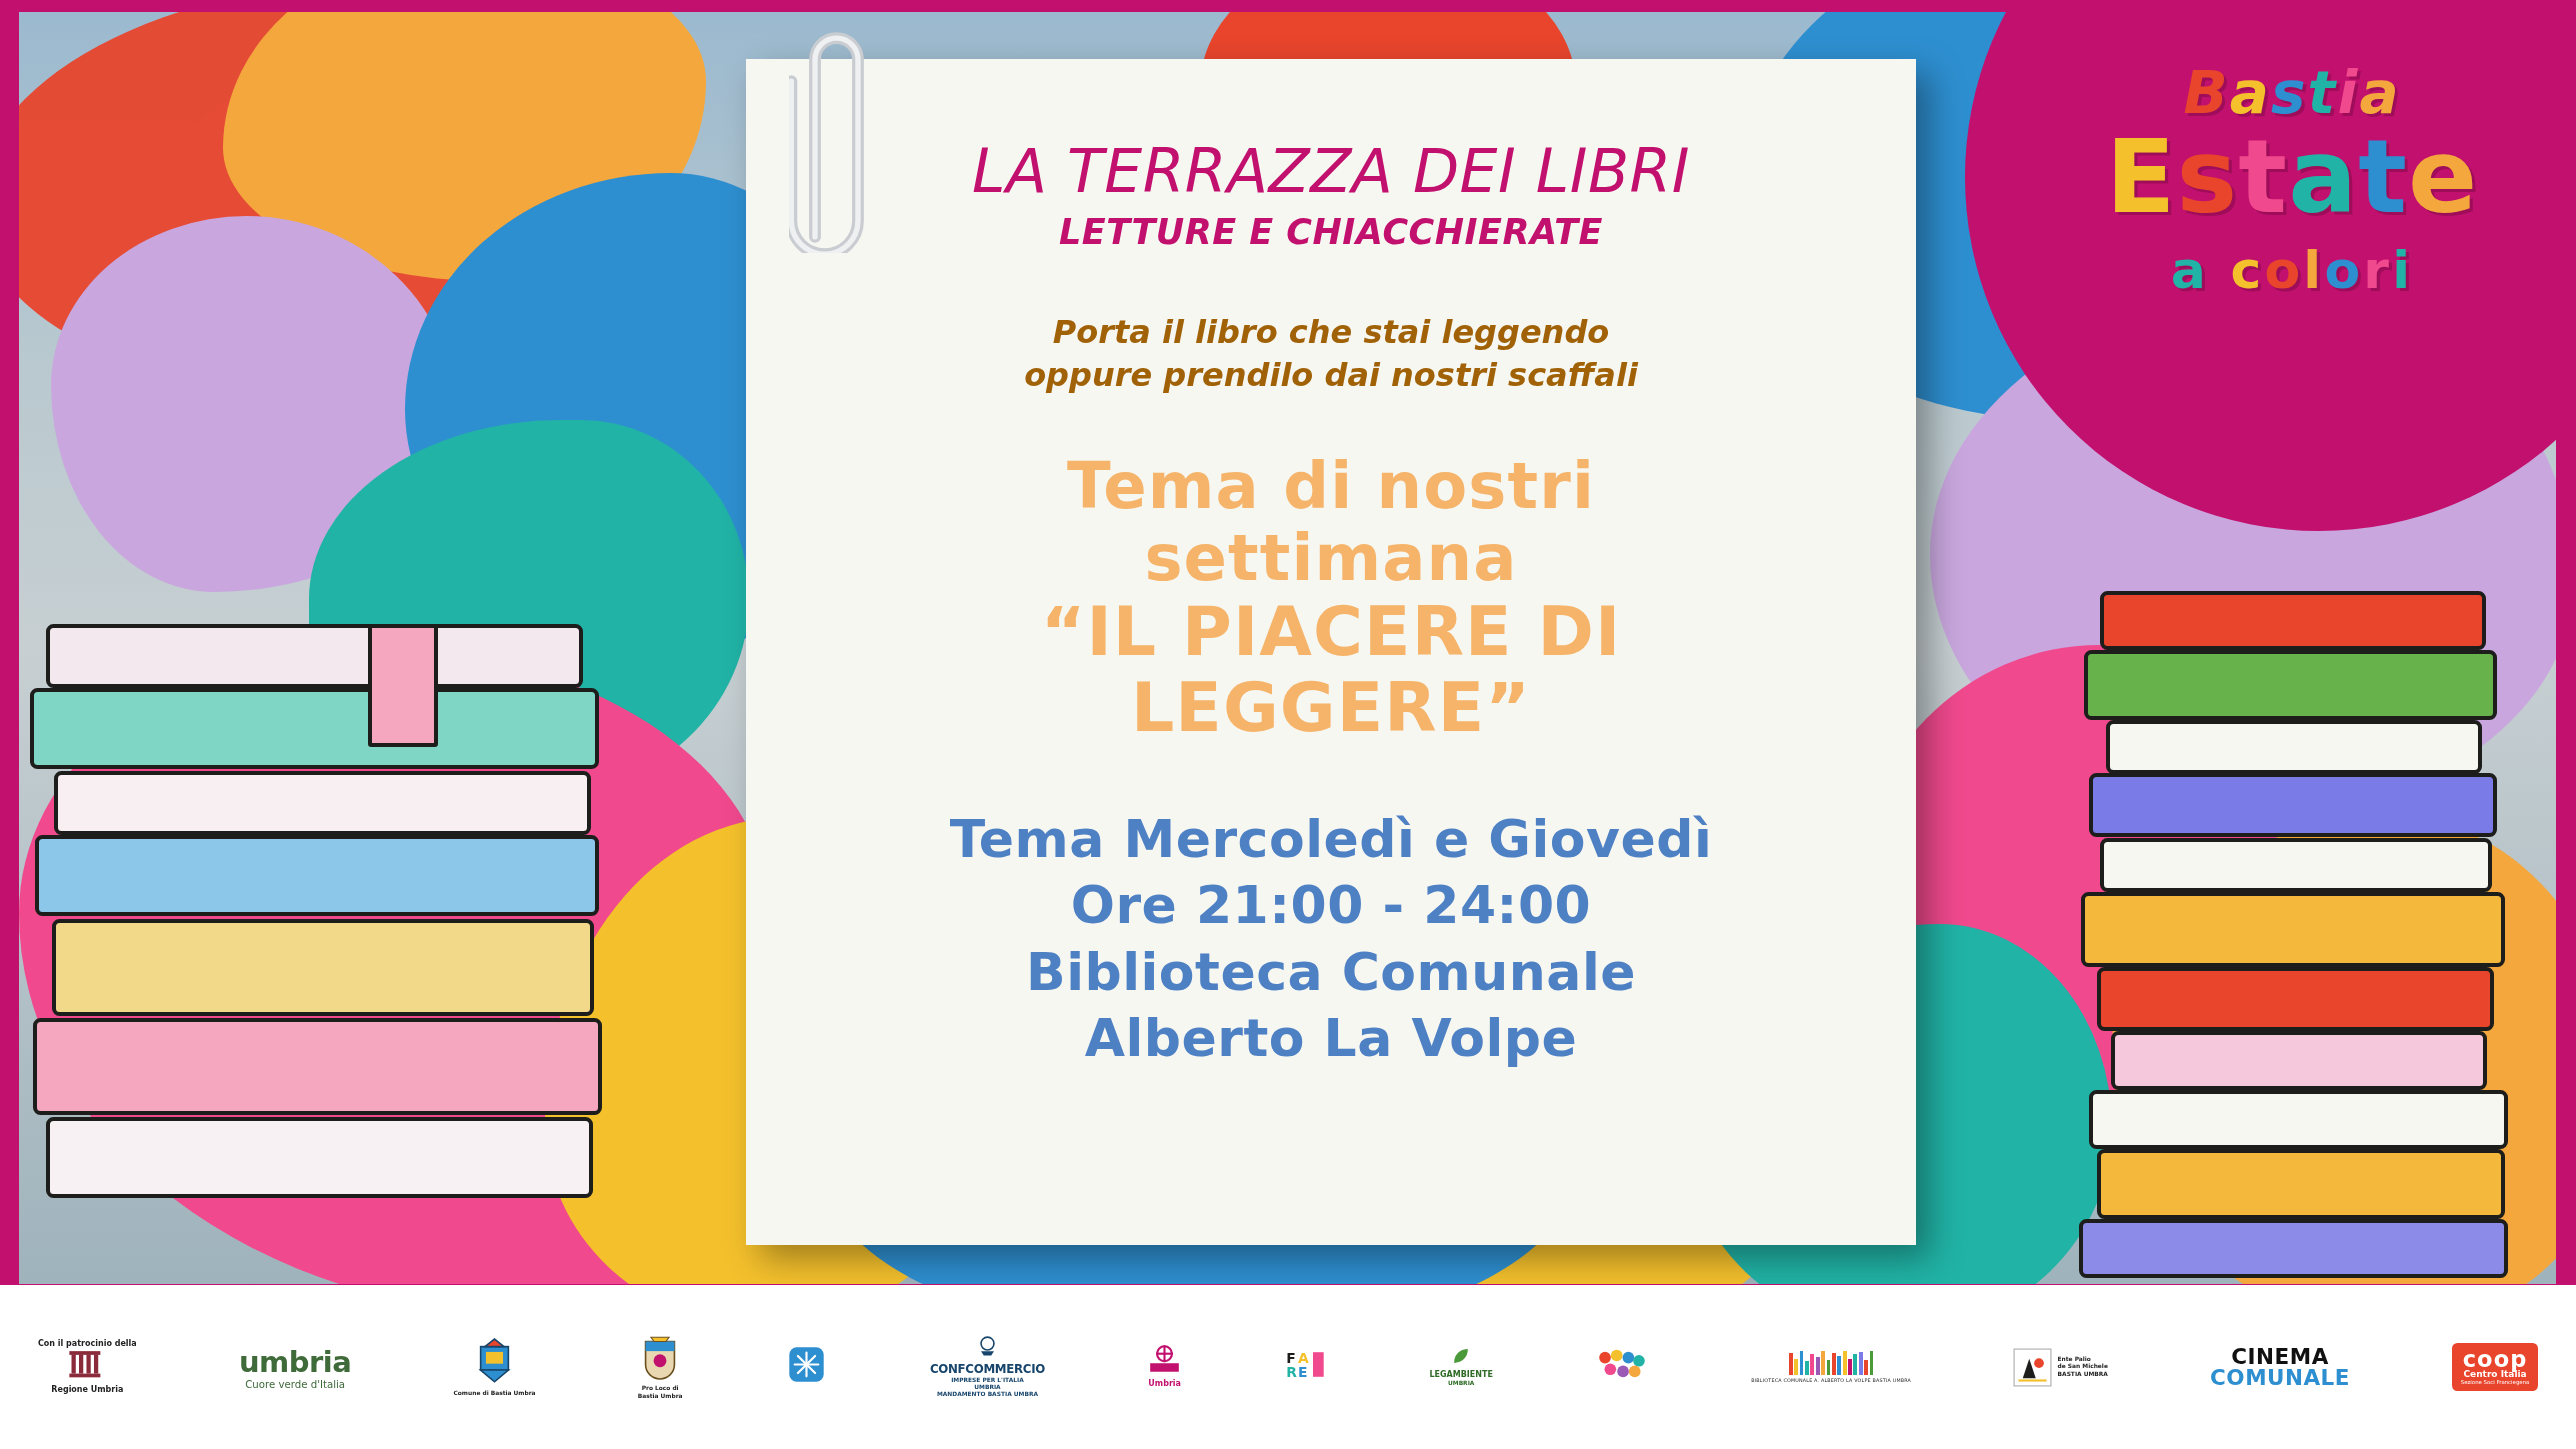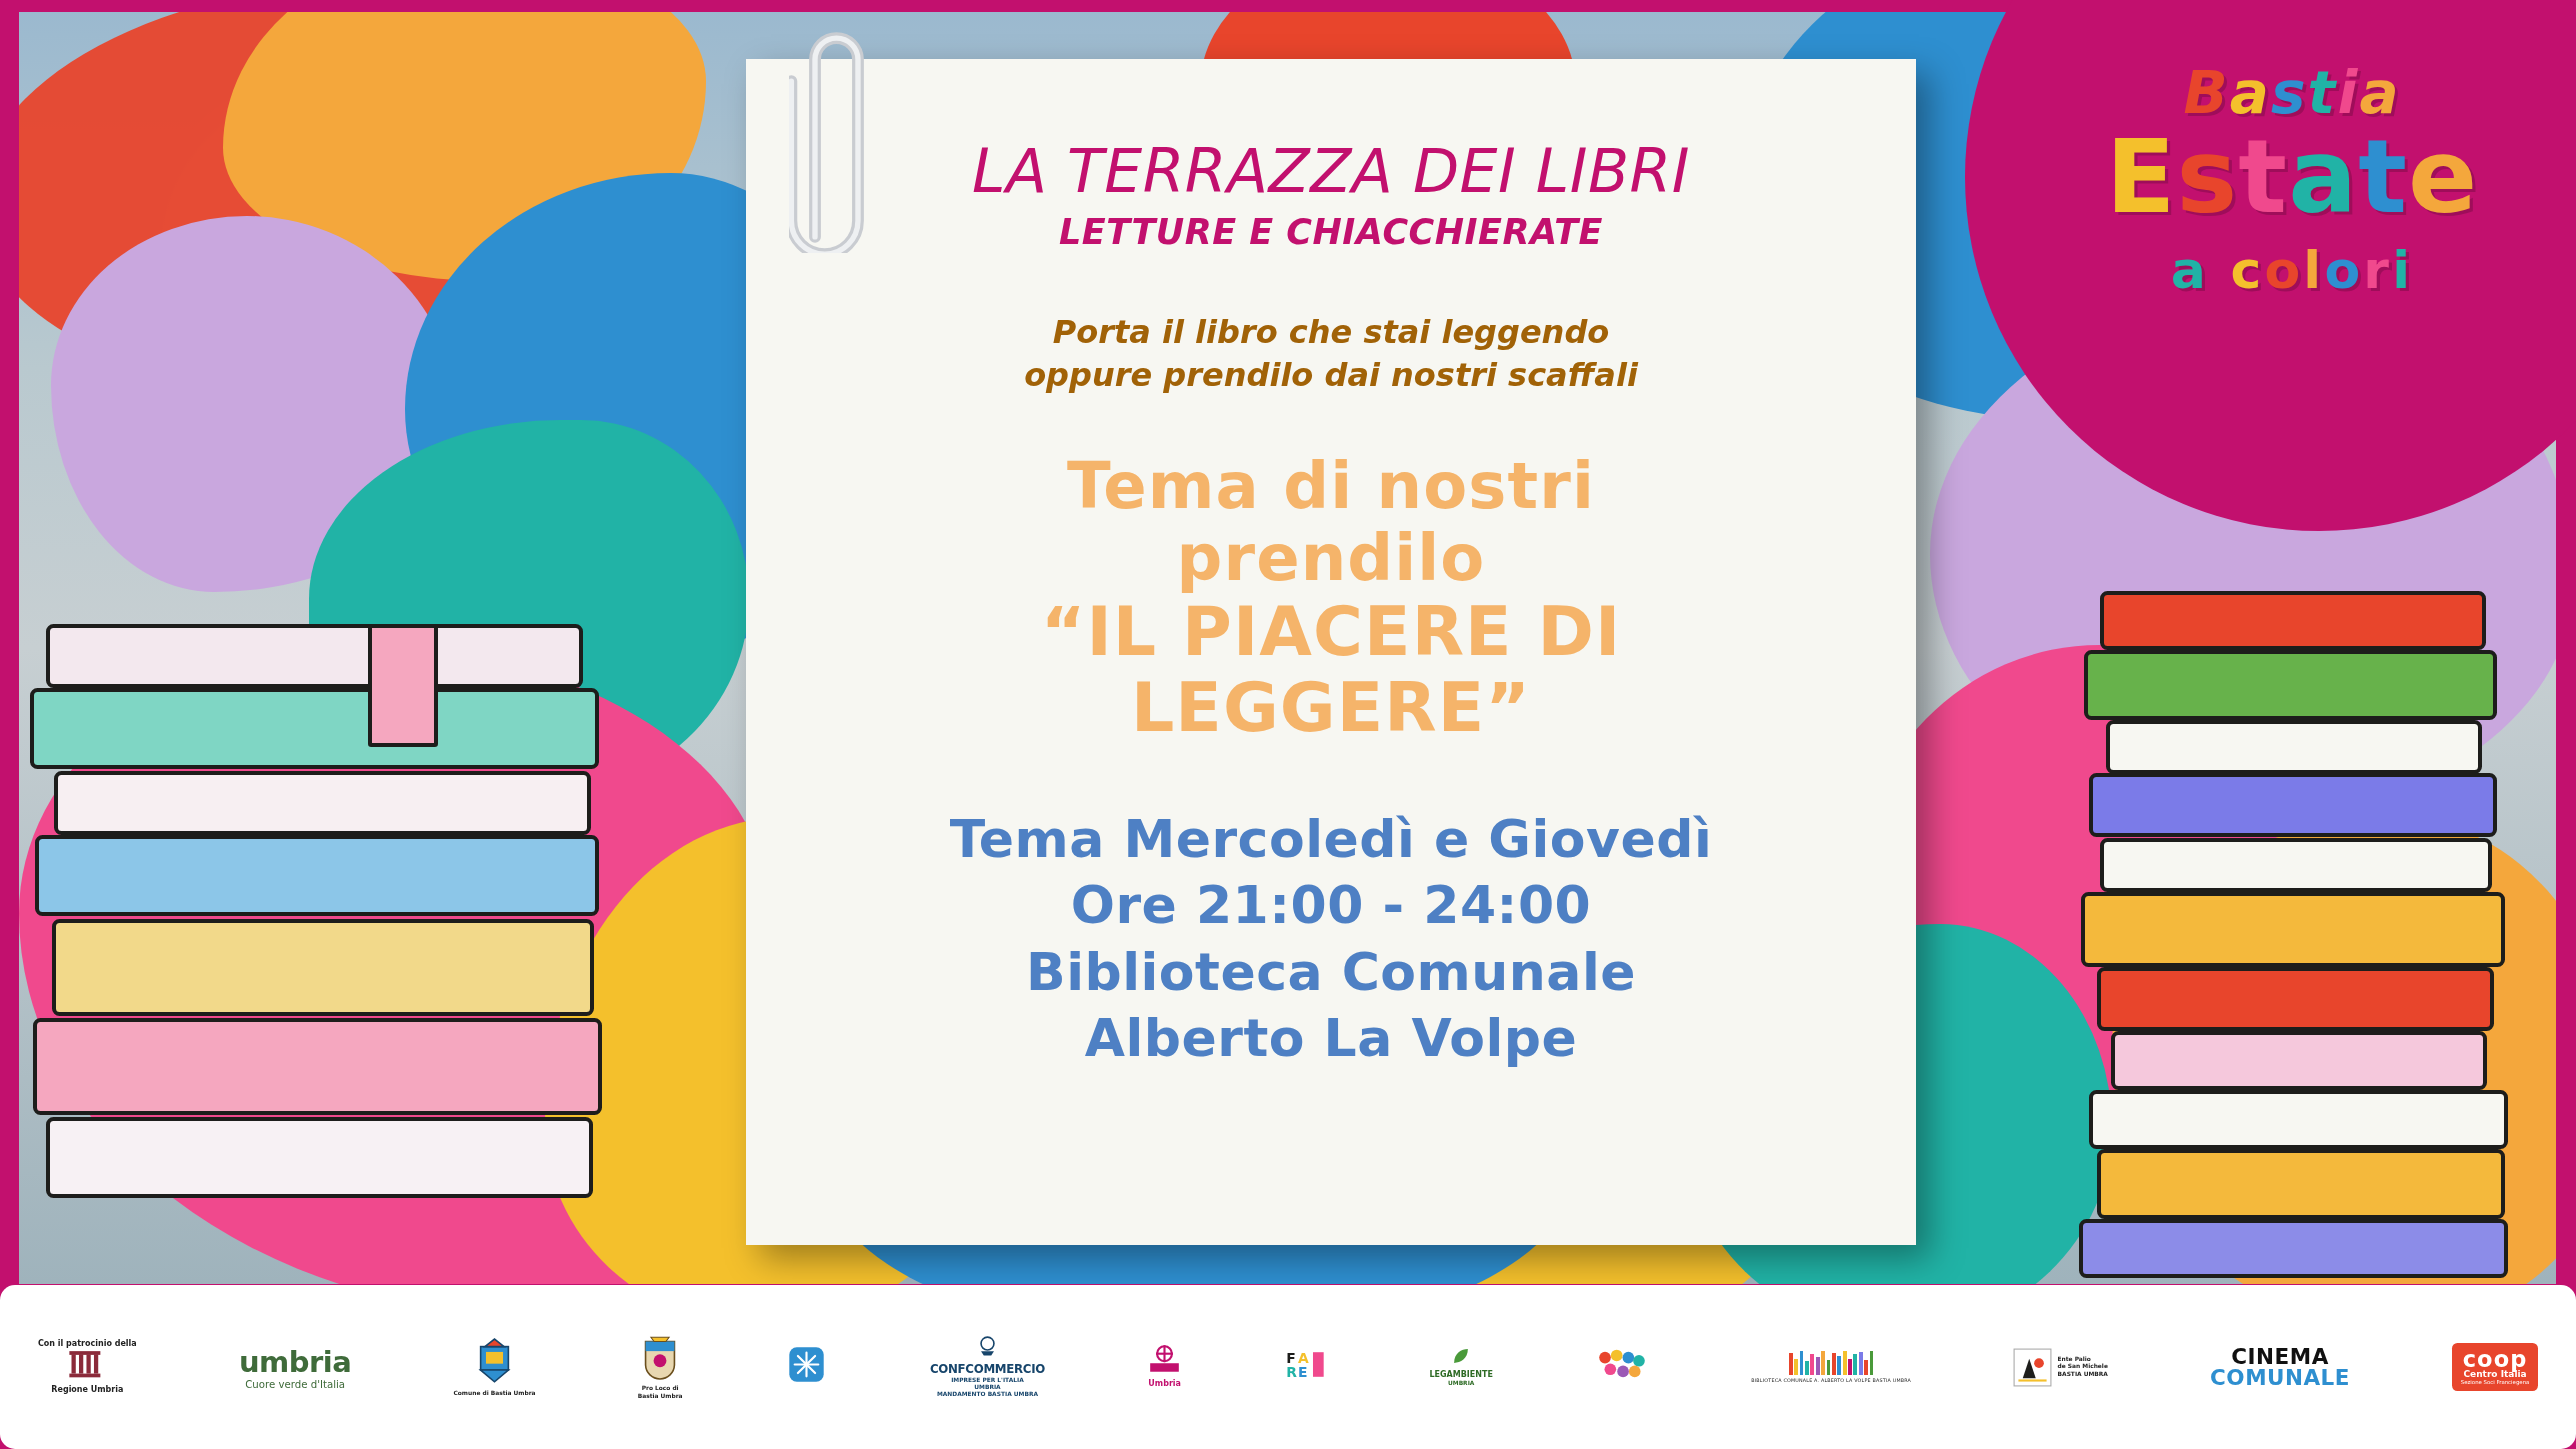--- a/index.html
+++ b/index.html
@@ -109,21 +109,20 @@
   }
 
   
   .sponsors {
     position: absolute; left: 0; bottom: 0;
     width: 2576px; height: 164px;
     background: #ffffff;
     display: flex; align-items: center; justify-content: space-between;
     padding: 0 38px;
     z-index: 20;
-    border-radius: 15px;
   }
   .sp { flex: 0 0 auto; text-align: center; color: #222; }
   .sp .cap { font-size: 11.3px; font-weight: 700; line-height: 1.25; }
   .sp .cap.small { font-size: 8px; font-weight: 700; }
   .sp .cap.tiny { font-size: 5.9px; font-weight: 700; }
   .mark { margin: 0 auto 3.2px; }
 
   .coop-box { background:#E8452C; color:#fff; border-radius:5.4px; padding:5.4px 8.6px; }
   .coop-box .w1 { font-size:22.5px; font-weight:700; line-height:.9; letter-spacing:1.1px;}
   .coop-box .w2 { font-size:9px; font-weight:700; }
@@ -212,21 +211,21 @@
       <div class="t-title">LA TERRAZZA DEI LIBRI</div>
       <div class="t-sub">LETTURE E CHIACCHIERATE</div>
 
       <div class="t-bring">
         <div>Porta il libro che stai leggendo</div>
         <div>oppure prendilo dai nostri scaffali</div>
       </div>
 
       <div class="t-theme">
         <div>Tema di nostri</div>
-        <div>prendilo</div>
+        <div>settimana</div>
         <div class="big">“IL PIACERE DI</div>
         <div class="big">LEGGERE”</div>
       </div>
 
       <div class="t-when">
         <div>Tema Mercoledì e Giovedì</div>
         <div>Ore 21:00 - 24:00</div>
         <div>Biblioteca Comunale</div>
         <div>Alberto La Volpe</div>
       </div>

